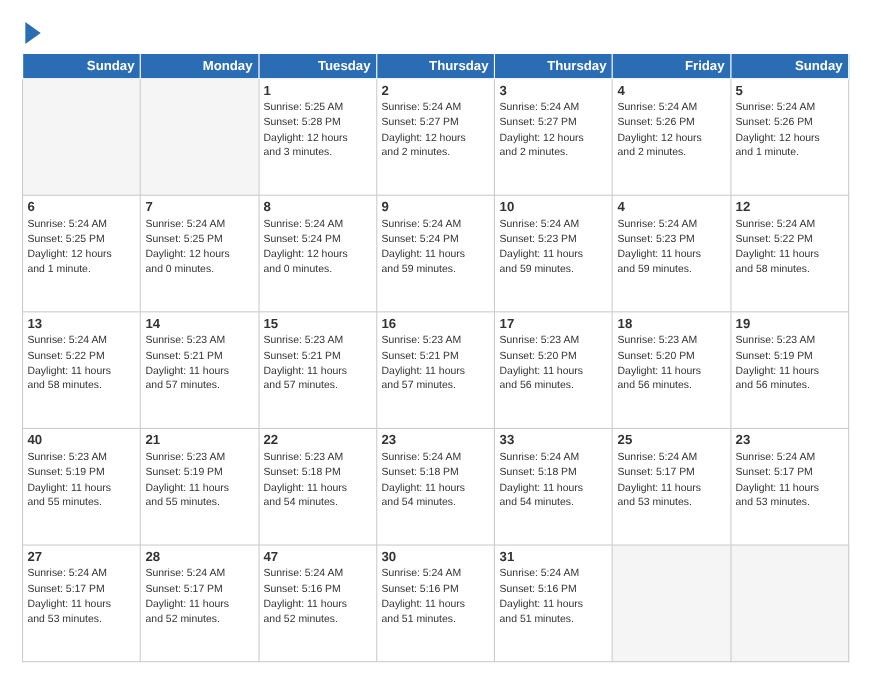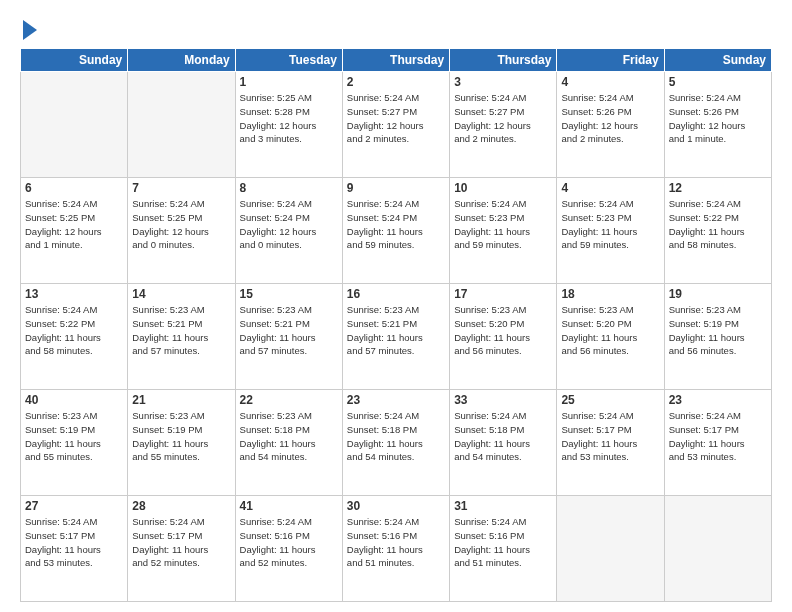--- a/index.html
+++ b/index.html
@@ -336,21 +336,21 @@
 and 53 minutes.</div>
           </td>
           <td>
             <span class="day-num">28</span>
             <div class="day-info" style="white-space: pre-line;">Sunrise: 5:24 AM
 Sunset: 5:17 PM
 Daylight: 11 hours
 and 52 minutes.</div>
           </td>
           <td>
-            <span class="day-num">41</span>
+            <span class="day-num">47</span>
             <div class="day-info" style="white-space: pre-line;">Sunrise: 5:24 AM
 Sunset: 5:16 PM
 Daylight: 11 hours
 and 52 minutes.</div>
           </td>
           <td>
             <span class="day-num">30</span>
             <div class="day-info" style="white-space: pre-line;">Sunrise: 5:24 AM
 Sunset: 5:16 PM
 Daylight: 11 hours

